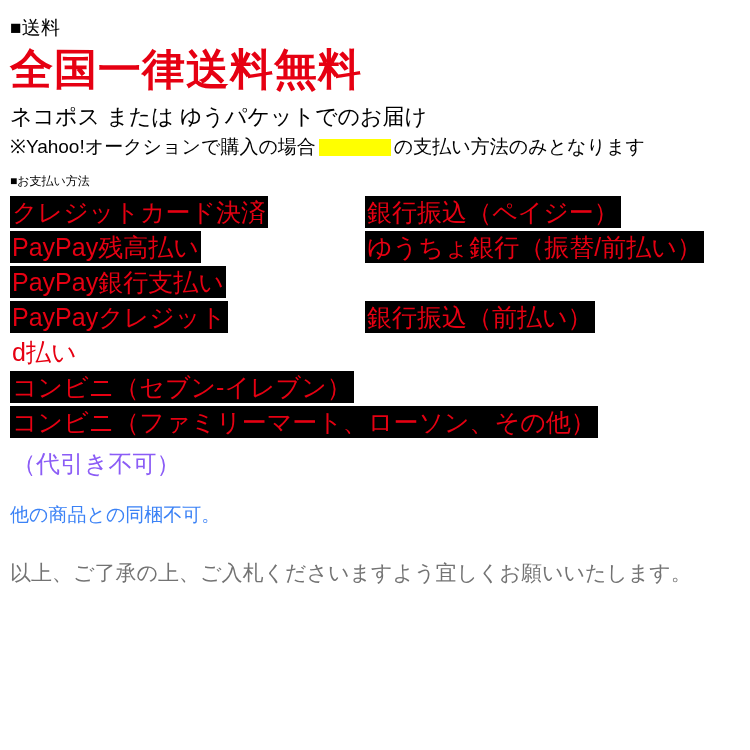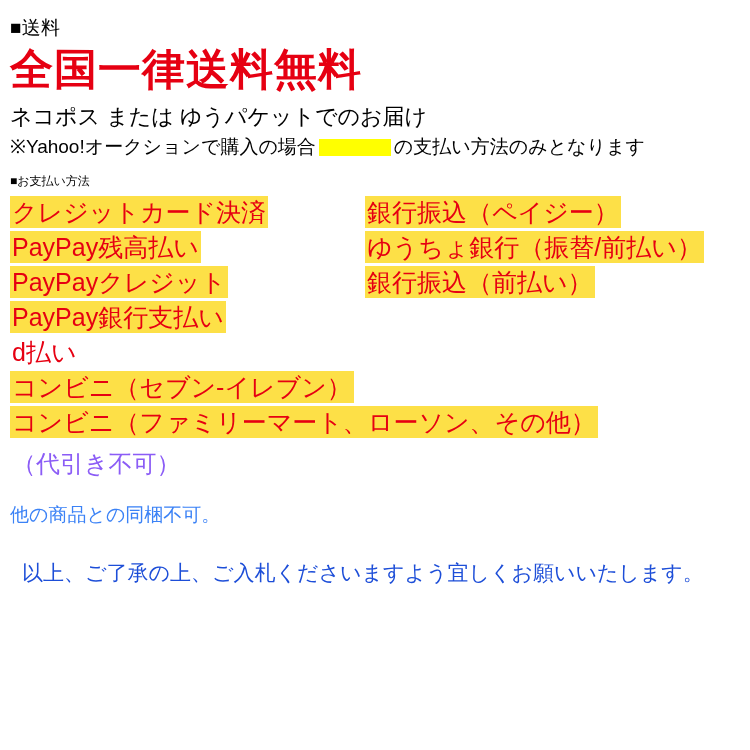--- a/index.html
+++ b/index.html
@@ -81,21 +81,21 @@
     width: 355px;
     flex: 0 0 355px;
   }
   .pay-col-right {
     flex: 1 1 auto;
   }
   .pay-item {
     display: inline-block;
     font-size: 25px;
     color: #e60012;
-    background: #fde047;
+    background: #000000;
     line-height: 1.28;
     padding: 0 2px;
     white-space: nowrap;
   }
   .pay-item.plain {
     background: transparent;
   }
   .paren {
     font-size: 24px;
     color: #8b5cf6;
@@ -106,22 +106,22 @@
     color: #000;
     margin: 0 0 8px 0;
   }
   .ship-note {
     font-size: 19px;
     color: #3b82f6;
     margin: 0 0 30px 0;
   }
   .closing {
     font-size: 21px;
-    color: #1d4ed8;
-    margin: 12px;
+    color: #737373;
+    margin: 0;
     line-height: 1.4;
   }
 </style>
 </head>
 <body>
 
 <div class="page">
 
   <div class="section-head">■送料</div>
 
@@ -151,36 +151,36 @@
       <div class="pay-col-left">
         <span class="pay-item">PayPay残高払い</span>
       </div>
       <div class="pay-col-right">
         <span class="pay-item">ゆうちょ銀行（振替/前払い）</span>
       </div>
     </div>
 
     <div class="pay-row">
       <div class="pay-col-left">
+        <span class="pay-item">PayPay銀行支払い</span>
+      </div>
+      <div class="pay-col-right"></div>
+    </div>
+
+    <div class="pay-row">
+      <div class="pay-col-left">
         <span class="pay-item">PayPayクレジット</span>
       </div>
       <div class="pay-col-right">
         <span class="pay-item">銀行振込（前払い）</span>
       </div>
     </div>
 
     <div class="pay-row">
       <div class="pay-col-left">
-        <span class="pay-item">PayPay銀行支払い</span>
-      </div>
-      <div class="pay-col-right"></div>
-    </div>
-
-    <div class="pay-row">
-      <div class="pay-col-left">
         <span class="pay-item plain">d払い</span>
       </div>
       <div class="pay-col-right"></div>
     </div>
 
     <div class="pay-row">
       <div class="pay-col-left">
         <span class="pay-item">コンビニ（セブン-イレブン）</span>
       </div>
       <div class="pay-col-right"></div>

